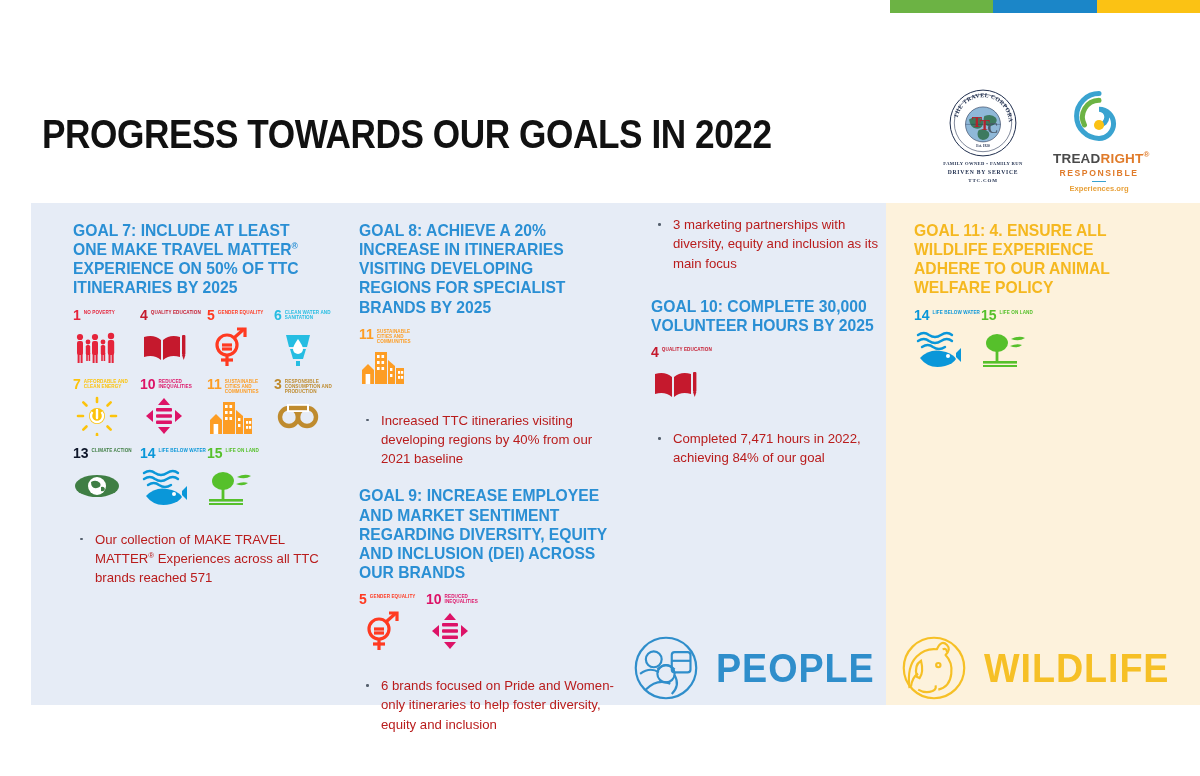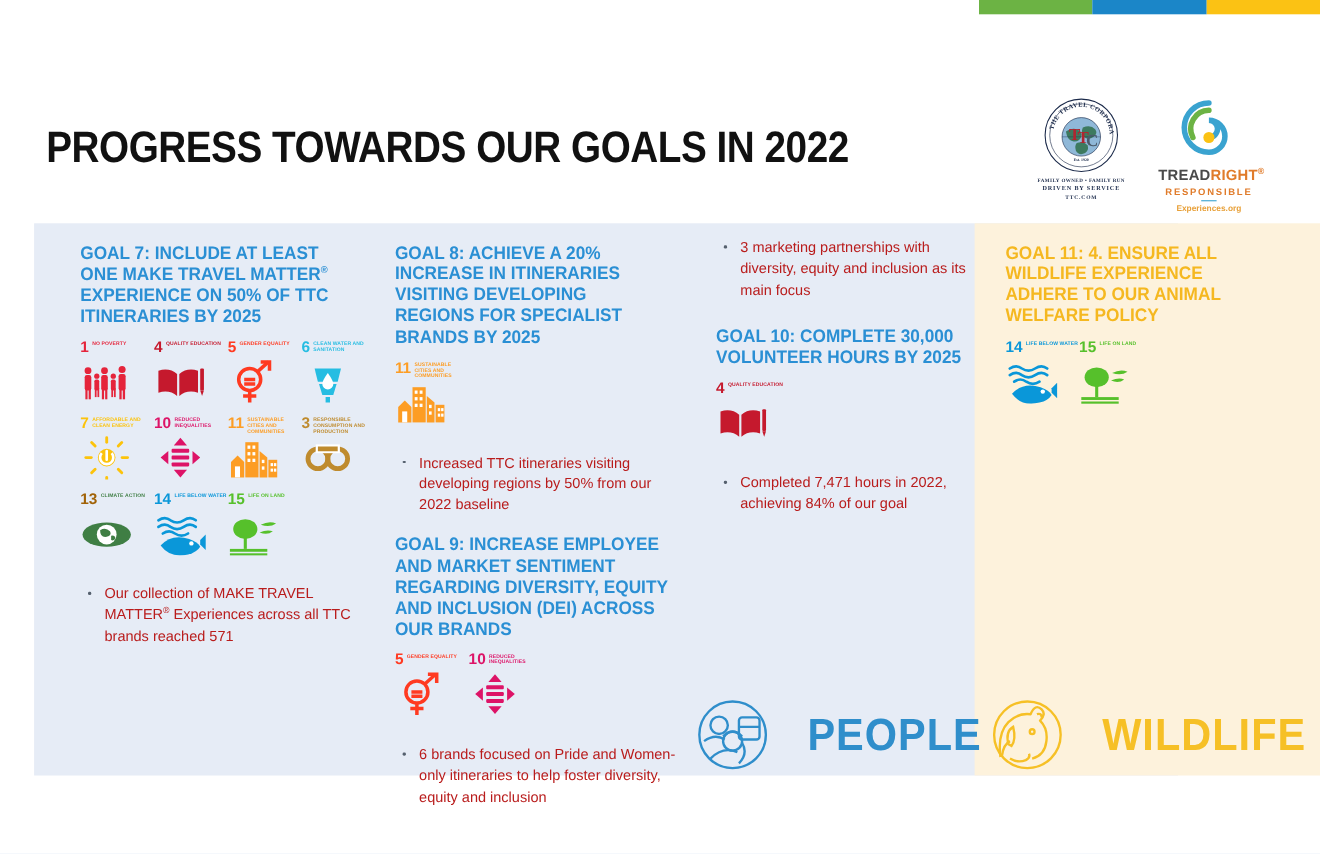--- a/index.html
+++ b/index.html
@@ -73,21 +73,21 @@
     position:relative;padding-left:22px;margin-bottom:13px;
     font-size:13.2px;line-height:1.46;color:#b91c1c;
   }
   ul.bl li:before{
     content:"";position:absolute;left:7px;top:8px;
     width:2.6px;height:2.6px;background:#55606e;border-radius:50%;
   }
   sup.reg{font-size:8px;vertical-align:super;}
 
   
-  .brand{position:absolute;display:flex;align-items:center;gap:32px;}
+  .brand{position:absolute;display:flex;align-items:center;gap:14px;}
   .brand-people{left:630px;top:632px;}
   .brand-wildlife{left:898px;top:632px;}
   .brand-word{
     font-family:"Liberation Sans Narrow","Liberation Sans",sans-serif;
     font-weight:bold;font-size:41px;letter-spacing:1px;line-height:1;
     transform:scaleX(0.92);transform-origin:left center;
   }
   .brand-people .brand-word{color:#2f8ecb;}
   .brand-wildlife .brand-word{color:#f6c026;}
 </style>
@@ -306,21 +306,21 @@
             <g fill="none" stroke="#bf8b2e" stroke-width="4.4">
               <circle cx="15" cy="21" r="9"></circle>
               <circle cx="33" cy="21" r="9"></circle>
             </g>
             <rect x="13" y="8" width="22" height="8" fill="#ffffff"></rect>
             <path d="M15 12 h18" stroke="#bf8b2e" stroke-width="4.4" fill="none"></path>
           </svg>
         </div>
         <div class="sdg">
           <div class="sdg-top">
-            <span class="sdg-num" style="color:#a16207">13</span>
+            <span class="sdg-num" style="color:#0f172a">13</span>
             <span class="sdg-lbl" style="color:#3f7e44">CLIMATE ACTION</span>
           </div>
           <svg class="sdg-art" viewBox="0 0 48 40">
             <g fill="#3f7e44">
               <ellipse cx="24" cy="21" rx="22" ry="11"></ellipse>
             </g>
             <circle cx="24" cy="21" r="9" fill="#ffffff"></circle>
             <g fill="#3f7e44">
               <path d="M18 17 q5 -3 9 1 q2 4 -3 5 q-6 1 -6 -6z"></path>
               <path d="M28 22 q3 -1 4 2 q-1 3 -4 2z"></path>
@@ -394,21 +394,21 @@
               <rect x="39" y="25" width="2.2" height="2.8"></rect>
               <rect x="42" y="25" width="2.2" height="2.8"></rect>
               <rect x="39" y="30" width="2.2" height="2.8"></rect>
               <rect x="42" y="30" width="2.2" height="2.8"></rect>
               <rect x="6.6" y="28" width="4.6" height="10"></rect>
             </g>
           </svg>
         </div>
       </div>
     <ul class="bl" id="g8b">
-        <li>Increased TTC itineraries visiting developing regions by 50% from our 2022 baseline</li>
+        <li>Increased TTC itineraries visiting developing regions by 40% from our 2021 baseline</li>
       </ul>
     <div class="goal-head" style="margin-top:18px;">GOAL 9: INCREASE EMPLOYEE AND MARKET SENTIMENT REGARDING DIVERSITY, EQUITY AND INCLUSION (DEI) ACROSS OUR BRANDS</div>
     <div class="sdg-row" id="g9icons">
         <div class="sdg">
           <div class="sdg-top">
             <span class="sdg-num" style="color:#ff3a21">5</span>
             <span class="sdg-lbl" style="color:#ff3a21">GENDER EQUALITY</span>
           </div>
           <svg class="sdg-art" viewBox="0 0 48 40">
             <g fill="none" stroke="#ff3a21" stroke-width="3.2">

